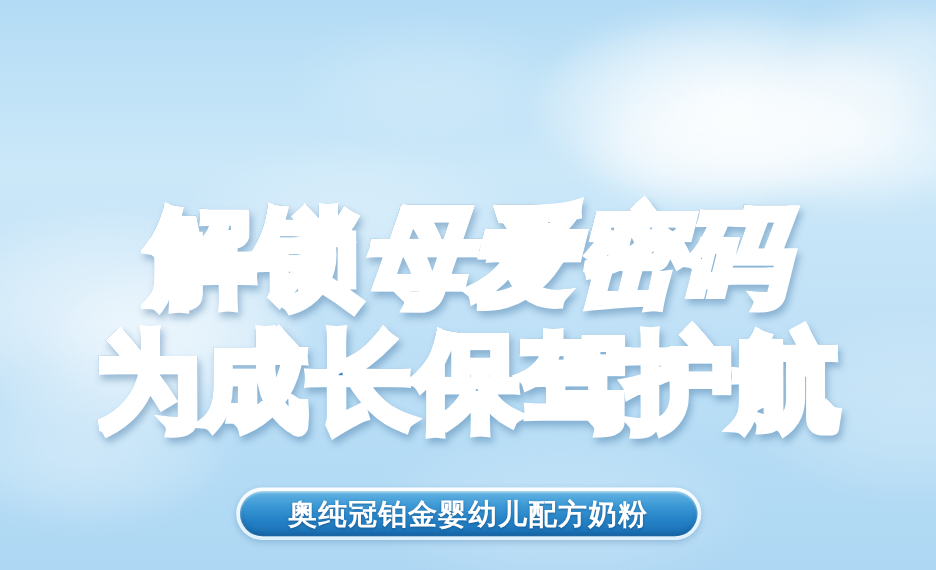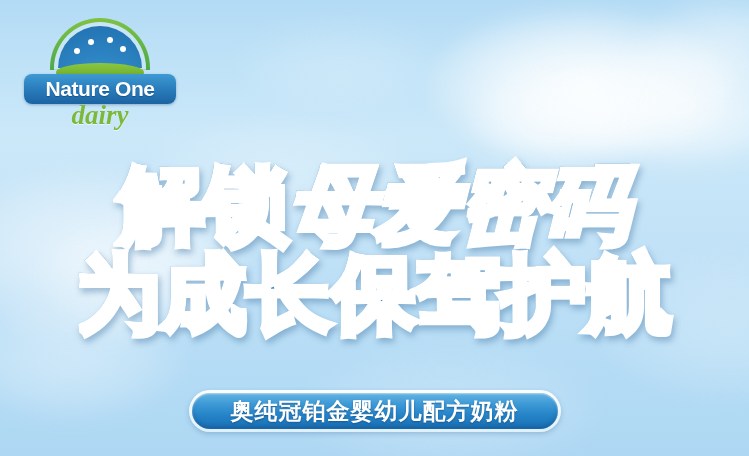--- a/index.html
+++ b/index.html
@@ -167,21 +167,21 @@
   }
   .hl-line {
     display: block;
     white-space: nowrap;
     font-family: "DejaVu Sans", "Liberation Sans", sans-serif;
     font-weight: bold;
     font-size: 84px;
     letter-spacing: 1px;
     position: relative;
   }
-  .hl-line + .hl-line { margin-top: 5px; }
+  .hl-line + .hl-line { margin-top: 16px; }
 
   
   .hl-seg {
     display: inline-block;
     color: #2f86c9;
     background-image: linear-gradient(180deg, #1f6fb2 0%, #2d82c6 38%, #55a6de 78%, #69b4e6 100%);
     -webkit-background-clip: text;
     background-clip: text;
     -webkit-text-fill-color: transparent;
     paint-order: stroke fill;
@@ -239,47 +239,20 @@
     <div class="cloud c4"></div>
     <div class="cloud c5"></div>
     <div class="cloud c6"></div>
     <div class="cloud c7"></div>
     <div class="cloud c8"></div>
     <div class="cloud c9"></div>
     <div class="cloud c10"></div>
     <div class="cloud c11"></div>
   </div>
 
-  <div class="logo">
-
-    <div class="logo-mark">
-      <div class="logo-arc-outer"></div>
-      <div class="logo-arc-inner"></div>
-      <div class="logo-dome">
-        <div class="ray" style="height:30px; transform: translateX(-50%) rotate(-48deg);"></div>
-        <div class="ray" style="height:26px; transform: translateX(-50%) rotate(-33deg);"></div>
-        <div class="ray" style="height:34px; transform: translateX(-50%) rotate(-17deg);"></div>
-        <div class="ray" style="height:36px; transform: translateX(-50%) rotate(0deg);"></div>
-        <div class="ray" style="height:34px; transform: translateX(-50%) rotate(17deg);"></div>
-        <div class="ray" style="height:26px; transform: translateX(-50%) rotate(33deg);"></div>
-        <div class="ray" style="height:30px; transform: translateX(-50%) rotate(48deg);"></div>
-        <div class="dot" style="left:16px; top:22px;"></div>
-        <div class="dot" style="left:30px; top:13px;"></div>
-        <div class="dot" style="left:49px; top:11px;"></div>
-        <div class="dot" style="left:62px; top:20px;"></div>
-      </div>
-      <div class="logo-field"></div>
-    </div>
-
-    <div class="logo-band">
-      <span class="logo-band-text">Nature One</span>
-    </div>
-
-    <div class="logo-dairy">dairy</div>
-  </div>
 
   <div class="headline">
     <span class="hl-line">
       <span class="hl-seg">解锁</span><span class="hl-seg italic">母爱密码</span>
     </span>
     <span class="hl-line">
       <span class="hl-seg">为成长保驾护航</span>
     </span>
   </div>
 

